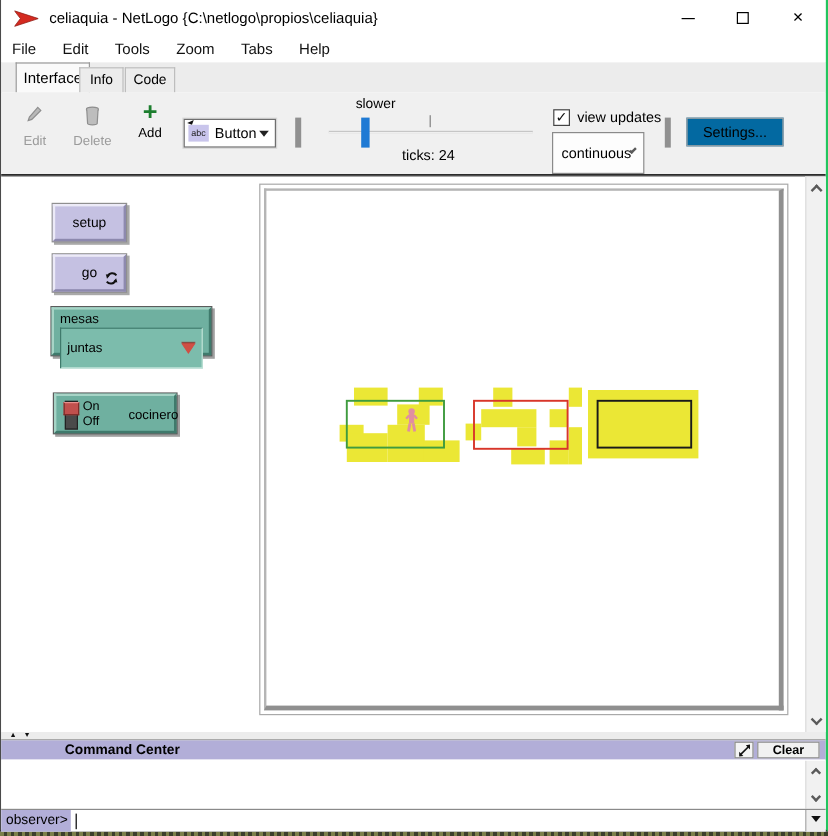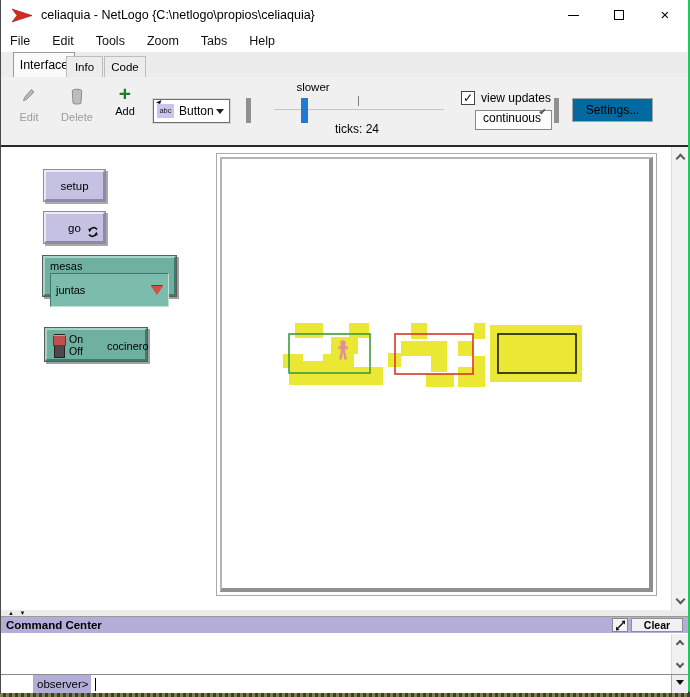--- a/index.html
+++ b/index.html
@@ -48,22 +48,22 @@
   #widget-combo .tri-down { margin-left:auto; }
   .vsep { position:absolute; width:5px; height:25px; background:#909090; top:21px; }
   #speed-label { position:absolute; left:281px; top:4px; width:62px; font-size:11.5px; text-align:center; }
   #speed-track { position:absolute; left:273px; top:32px; width:170px; height:2px; background:#c6c6c6; border-bottom:1px solid #efefef; }
   #speed-tick { position:absolute; left:357px; top:19px; width:1px; height:10px; background:#808080; }
   #speed-handle { position:absolute; left:300px; top:21px; width:7px; height:25px; background:#1f7ad4; }
   #ticks-label { position:absolute; left:318px; top:45px; width:76px; font-size:12px; text-align:center; }
   #view-updates { position:absolute; left:460px; top:14px; display:flex; align-items:center; }
   #vu-box { width:14px; height:14px; border:1px solid #444; background:#fff; font-size:12px; line-height:12px; text-align:center; color:#111; }
   #vu-label { font-size:12px; margin-left:6px; }
-  #update-mode { position:absolute; left:474px; top:33px; width:77px; height:20px; background:#fdfdfd; border:1px solid #8a8a8a;
-    display:flex; padding:0 7px 0 7px; }
+  #update-mode { position:absolute; left:459px; top:33px; width:77px; height:35px; background:#fdfdfd; border:1px solid #8a8a8a;
+    display:flex; align-items:center; padding:0 7px 0 7px; }
   #update-mode-label { font-size:12px; }
   .chev { width:7px; height:7px; border-left:2px solid #5a5a5a; border-top:2px solid #5a5a5a; }
   .chev.up { transform:rotate(45deg); }
   .chev.down { transform:rotate(225deg); }
   #update-mode .chev { margin-left:auto; transform:rotate(225deg) translate(2px,2px); width:6px; height:6px; }
   #settings-btn { position:absolute; left:571px; top:21px; width:81px; height:24px; background:#0369a1; border:1px solid #a5a5a5;
     font-size:12px; display:flex; align-items:center; justify-content:center; }
   
   #main { position:absolute; top:146px; left:0; right:0; height:464px; background:#fff; border-top:1px solid #262626; }
   .vscroll { position:absolute; width:17px; background:#f1f1f1; border-left:1px solid #dcdcdc; }
@@ -90,30 +90,30 @@
   #switch-labels { position:absolute; left:22px; top:3px; font-size:10.5px; line-height:12px; color:#000; }
   #switch-name { position:absolute; left:60px; top:10px; font-size:11px; }
   
   #view { position:absolute; left:215px; top:153px; width:441px; height:443px; border:1px solid #a9a9a9; background:#fff; padding:3px; }
   #view-frame { width:100%; height:100%; border:2px solid #b5b5b5; border-right:4px solid #8f8f8f; border-bottom:4px solid #8f8f8f; position:relative; background:#fff; }
   #world-svg { position:absolute; left:0; top:0; width:100%; height:100%; }
   
   #splitter { position:absolute; top:610px; left:0; right:0; height:7px; background:#ececec; border-bottom:1px solid #9a9a9a;
     font-size:6px; line-height:6px; padding-left:7px; color:#111; letter-spacing:2px; }
   
-  #cc-header { position:absolute; top:617px; left:0; right:0; height:16px; background:#b2aed8; display:flex; align-items:center; }
+  #cc-header { position:absolute; top:617px; left:0; right:0; height:16px; background:#b2aed8; display:flex; align-items:center;padding-left:48px; }
   #cc-title { font-size:11.5px; font-weight:bold; margin-left:5px; }
   #cc-resize { position:absolute; right:60px; top:1px; width:16px; height:14px; background:#f4f4f4; border:1px solid #888;
     display:flex; align-items:center; justify-content:center; }
   #cc-clear { position:absolute; right:5px; top:1px; width:52px; height:14px; background:#f1f1f1; border:1px solid #909090;
     font-size:10.5px; display:flex; align-items:center; justify-content:center;font-weight:bold; }
   #cc-output { position:absolute; top:633px; left:0; right:0; height:41px; background:#fff; }
   #cc-scroll { top:634px; right:0; height:40px; }
   #cc-scroll .chev { width:6px; height:6px; }
-  #cc-input { position:absolute; top:674px; left:0; right:0; height:19px; border-top:1px solid #8a8a8a; background:#fff; display:flex; align-items:stretch;padding-left:32px; }
+  #cc-input { position:absolute; top:674px; left:0; right:0; height:19px; border-top:1px solid #8a8a8a; background:#fff; display:flex; align-items:stretch; }
   #prompt-label { background:#b2aed8; font-size:11.5px; display:flex; align-items:center; padding:0 3px 0 4px; }
   #cmd-input { flex:1; display:flex; align-items:center; }
   #caret { width:1px; height:13px; background:#000; margin-left:4px; }
   #cmd-dropdown { width:17px; border-left:1px solid #aaa; background:#efefef; display:flex; align-items:center; justify-content:center; }
   #cmd-dropdown .tri-down { margin-top:0; border-top-color:#111; }
 </style>
 </head>
 <body>
 
 <div id="window">

